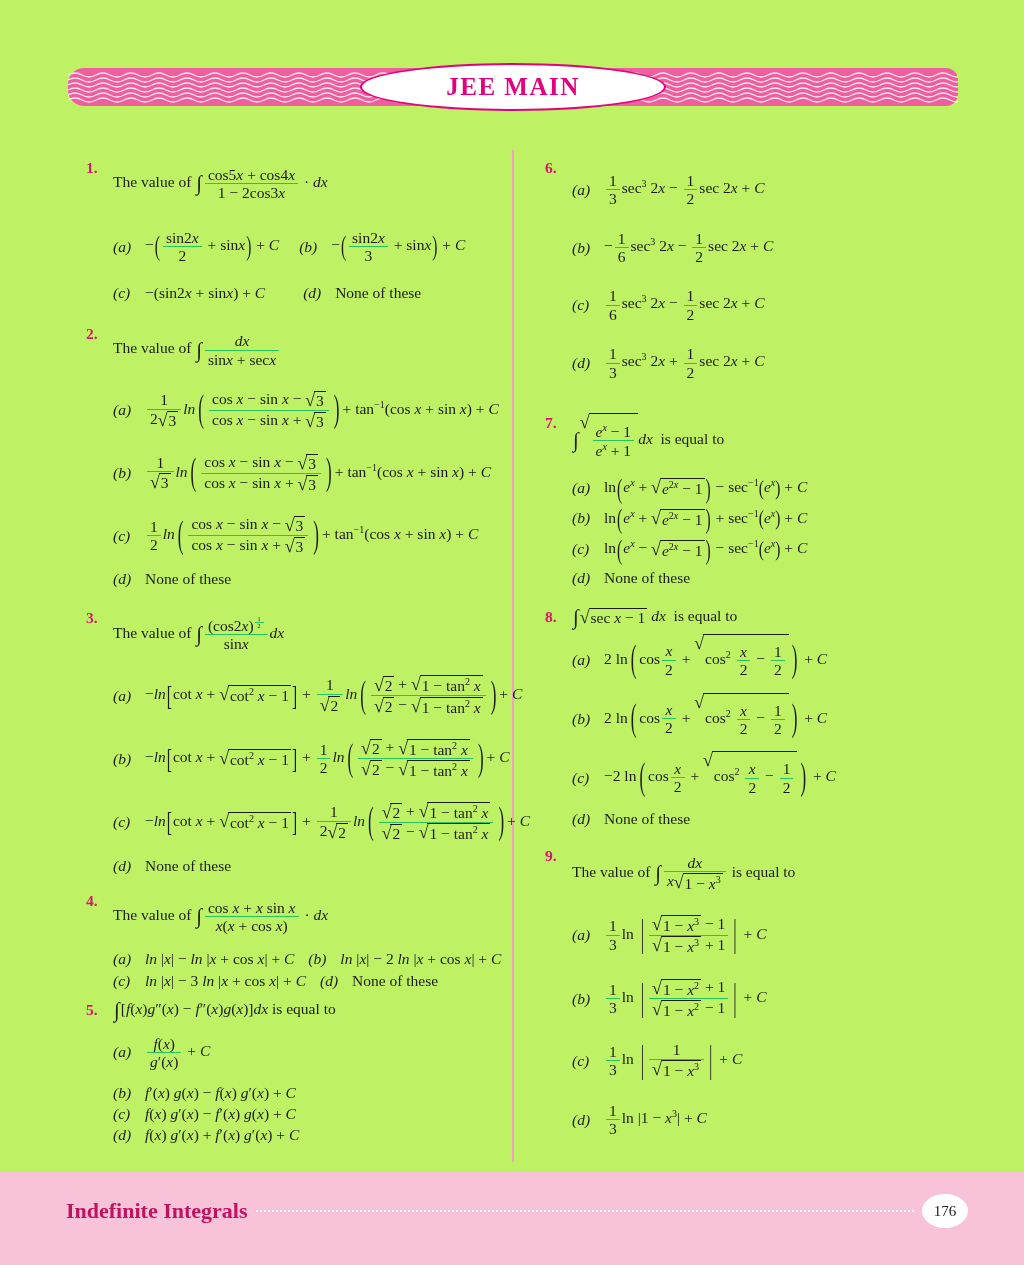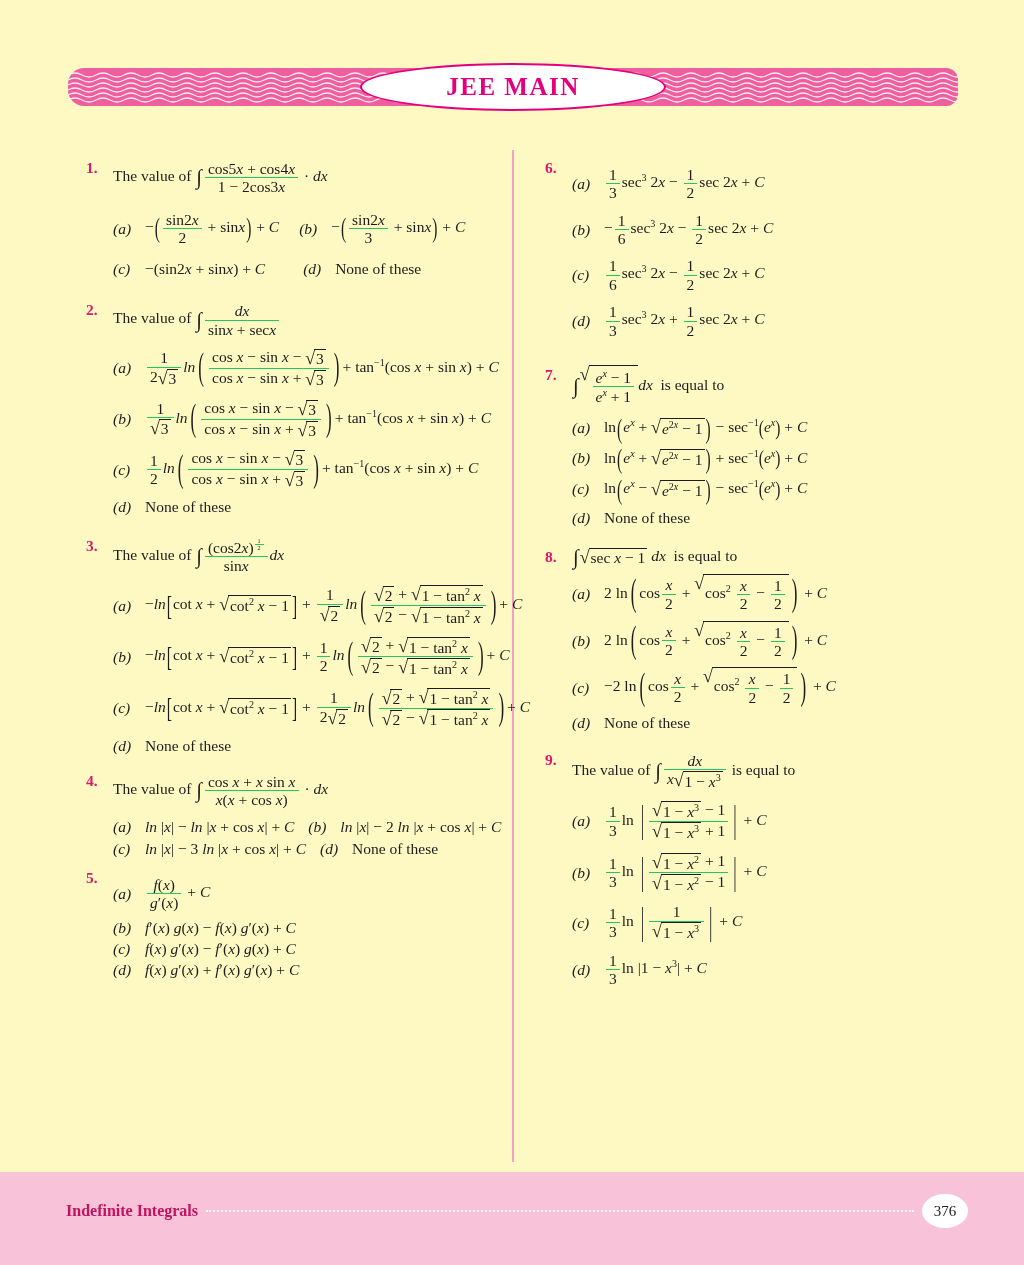--- a/index.html
+++ b/index.html
@@ -1,17 +1,17 @@
 <!DOCTYPE html>
 <html><head>
 <meta charset="utf-8">
 <style>
   * { margin:0; padding:0; box-sizing:border-box; }
   body { background:#ffffff; font-family:"Liberation Serif","DejaVu Serif",serif; color:#1c1c1c; }
-  .page { position:relative; width:1024px; height:1265px; background:#fef9c3; overflow:hidden; }
+  .page { position:relative; width:1024px; height:1265px; background:#bef264; overflow:hidden; }
 
   
   .banner { position:absolute; left:68px; top:68px; width:890px; height:38px;
             background:#ef5e9d; border-radius:16px 12px 12px 16px; }
   .banner svg { position:absolute; inset:0; width:100%; height:100%; }
   .banner svg path { fill:none; stroke:#ffffff; stroke-width:1.3; opacity:.85; }
   .banner-oval { position:absolute; left:50%; top:50%; transform:translate(-50%,-50%);
                  width:306px; height:48px; background:#ffffff; border:2.5px solid #e2007e;
                  border-radius:50%; display:flex; align-items:center; justify-content:center; }
   .banner-title { font-size:25px; font-weight:bold; color:#e2007e; letter-spacing:1.5px; }
@@ -29,38 +29,38 @@
   .stem { margin:0 0 5px 0; }
   .opt { display:flex; align-items:center; margin:6px 0; }
   .olab { font-style:italic; min-width:32px; flex:none; }
   .omath { white-space:nowrap; }
   .optrow { display:flex; gap:14px; }
   .optrow .opt { margin-right:6px; }
 
   
   .int { font-size:1.35em; vertical-align:middle; line-height:1; padding:0 1px; }
   .fr { display:inline-flex; flex-direction:column; text-align:center; vertical-align:middle;
-        margin:2px 2px; line-height:1.12; }
+        margin:8px 2px; line-height:1.12; }
   .fr .n { display:block; padding:0 3px; }
   .fr .d { display:block; border-top:1px solid #22c55e; padding:0 3px; }
   .fr.fs { font-size:0.6em; line-height:1; margin:0 1px; }
   sup { font-size:0.65em; }
   .sq { display:inline-flex; vertical-align:middle; align-items:flex-start; }
   .sq::before { content:"√"; font-size:1.15em; line-height:1.05; margin-right:-1px; }
   .si { border-top:1.3px solid #1c1c1c; padding:0 2px; }
   .bp { display:inline-block; vertical-align:middle; font-weight:300; }
   .bp.s1 { transform:scaleY(1.3); }
   .bp.s2 { transform:scaleY(1.7); margin:0 1px; }
   .bp.s3 { transform:scaleY(2.2); margin:0 3px; font-size:1.1em; }
   i { font-style:italic; }
 
   
   .footer { position:absolute; left:0; right:0; top:1172px; height:93px; background:#f8c3d9; }
   .footer-row { display:flex; align-items:center; padding:22px 56px 0 66px; }
-  .chapter { color:#c0135f; font-weight:bold; font-size:16px; white-space:nowrap; }
+  .chapter { color:#c0135f; font-weight:bold; font-size:22px; white-space:nowrap; }
   .leader { flex:1; border-bottom:2px dotted #ffffff; height:2px; margin:0 8px; }
   .pagenum { width:46px; height:34px; background:#ffffff; border-radius:50%;
              display:flex; align-items:center; justify-content:center;
              font-size:15px; color:#222; flex:none; }
 </style>
 </head>
 <body>
 
 <div class="page">
 
@@ -285,20 +285,21 @@
             <span class="olab">(d)</span>
             <span class="omath">None of these</span>
           </div>
         </div>
       </div>
     </div>
 
     <div class="q">
       <span class="qn">5.</span>
       <div class="qb">
+        <div class="stem"><span class="int">∫</span>[<i>f</i>(<i>x</i>)<i>g</i>″(<i>x</i>) − <i>f</i>″(<i>x</i>)<i>g</i>(<i>x</i>)]<i>dx</i> is equal to</div>
         <div class="opt">
           <span class="olab">(a)</span>
           <span class="omath"><span class="fr">
                 <span class="n"><i>f</i>(<i>x</i>)</span>
                 <span class="d"><i>g</i>′(<i>x</i>)</span>
               </span> + <i>C</i></span>
         </div>
         <div class="opt" style="margin:3px 0">
           <span class="olab">(b)</span>
           <span class="omath"><i>f</i>′(<i>x</i>) <i>g</i>(<i>x</i>) − <i>f</i>(<i>x</i>) <i>g</i>′(<i>x</i>) + <i>C</i></span>
@@ -514,17 +515,17 @@
         </div>
       </div>
     </div>
 
   </div>
 
   <div class="footer">
     <div class="footer-row">
       <span class="chapter">Indefinite Integrals</span>
       <span class="leader"></span>
-      <span class="pagenum">376</span>
+      <span class="pagenum">176</span>
     </div>
   </div>
 
 </div>
 
 </body></html>

